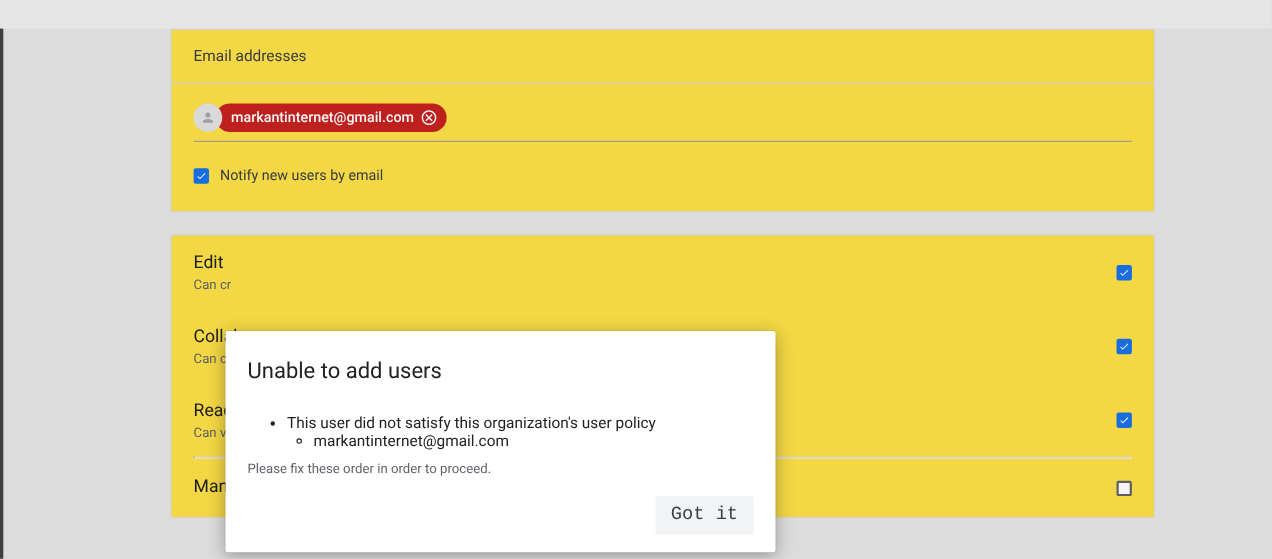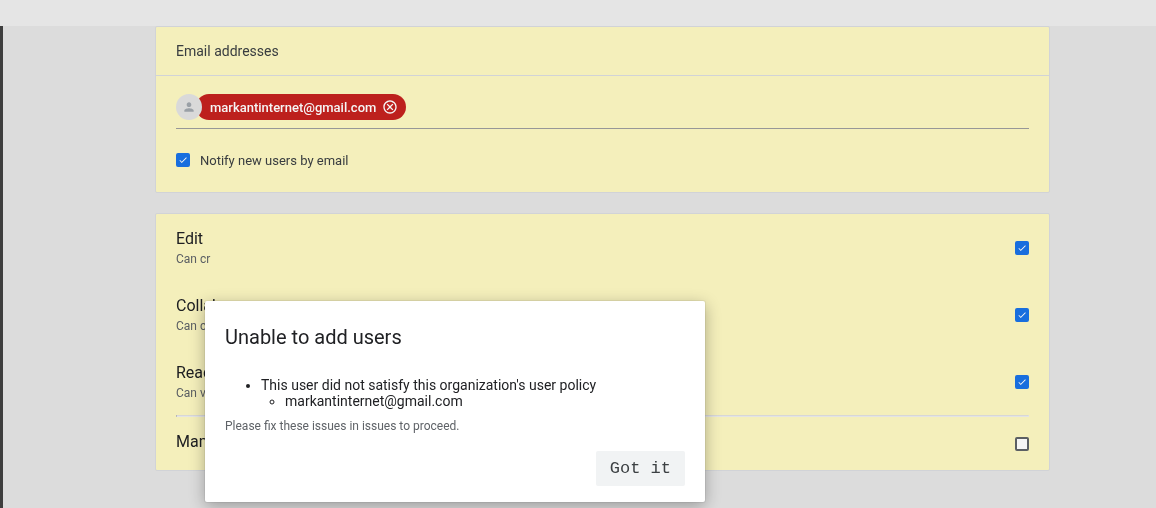--- a/index.html
+++ b/index.html
@@ -16,21 +16,21 @@
       overflow: hidden;
       position: relative;
     }
     .page {
       padding: 0 0;
       position: relative;
       border-left: 3px solid #3e3e3e;
       min-height: 508px;
     }
     .card {
-      background: #fef9c3;
+      background: #fde047;
       border: 1px solid #dadce0;
       border-radius: 2px;
       margin: 26px 106px 0 152px;
     }
     .card-header {
       padding: 16px 20px;
       border-bottom: 1px solid #dadce0;
       font-size: 14px;
       color: #3c4043;
     }
@@ -279,19 +279,19 @@
   <div class="modal">
     <h2>Unable to add users</h2>
     <ul>
       <li>
         <span>This user did not satisfy this organization's user policy</span>
         <ul>
           <li>markantinternet@gmail.com</li>
         </ul>
       </li>
     </ul>
-    <div class="fix-msg">Please fix these issues in issues to proceed.</div>
+    <div class="fix-msg">Please fix these order in order to proceed.</div>
     <div class="modal-actions">
       <button class="btn">Got it</button>
     </div>
   </div>
 
 </div>
 
 </body></html>

